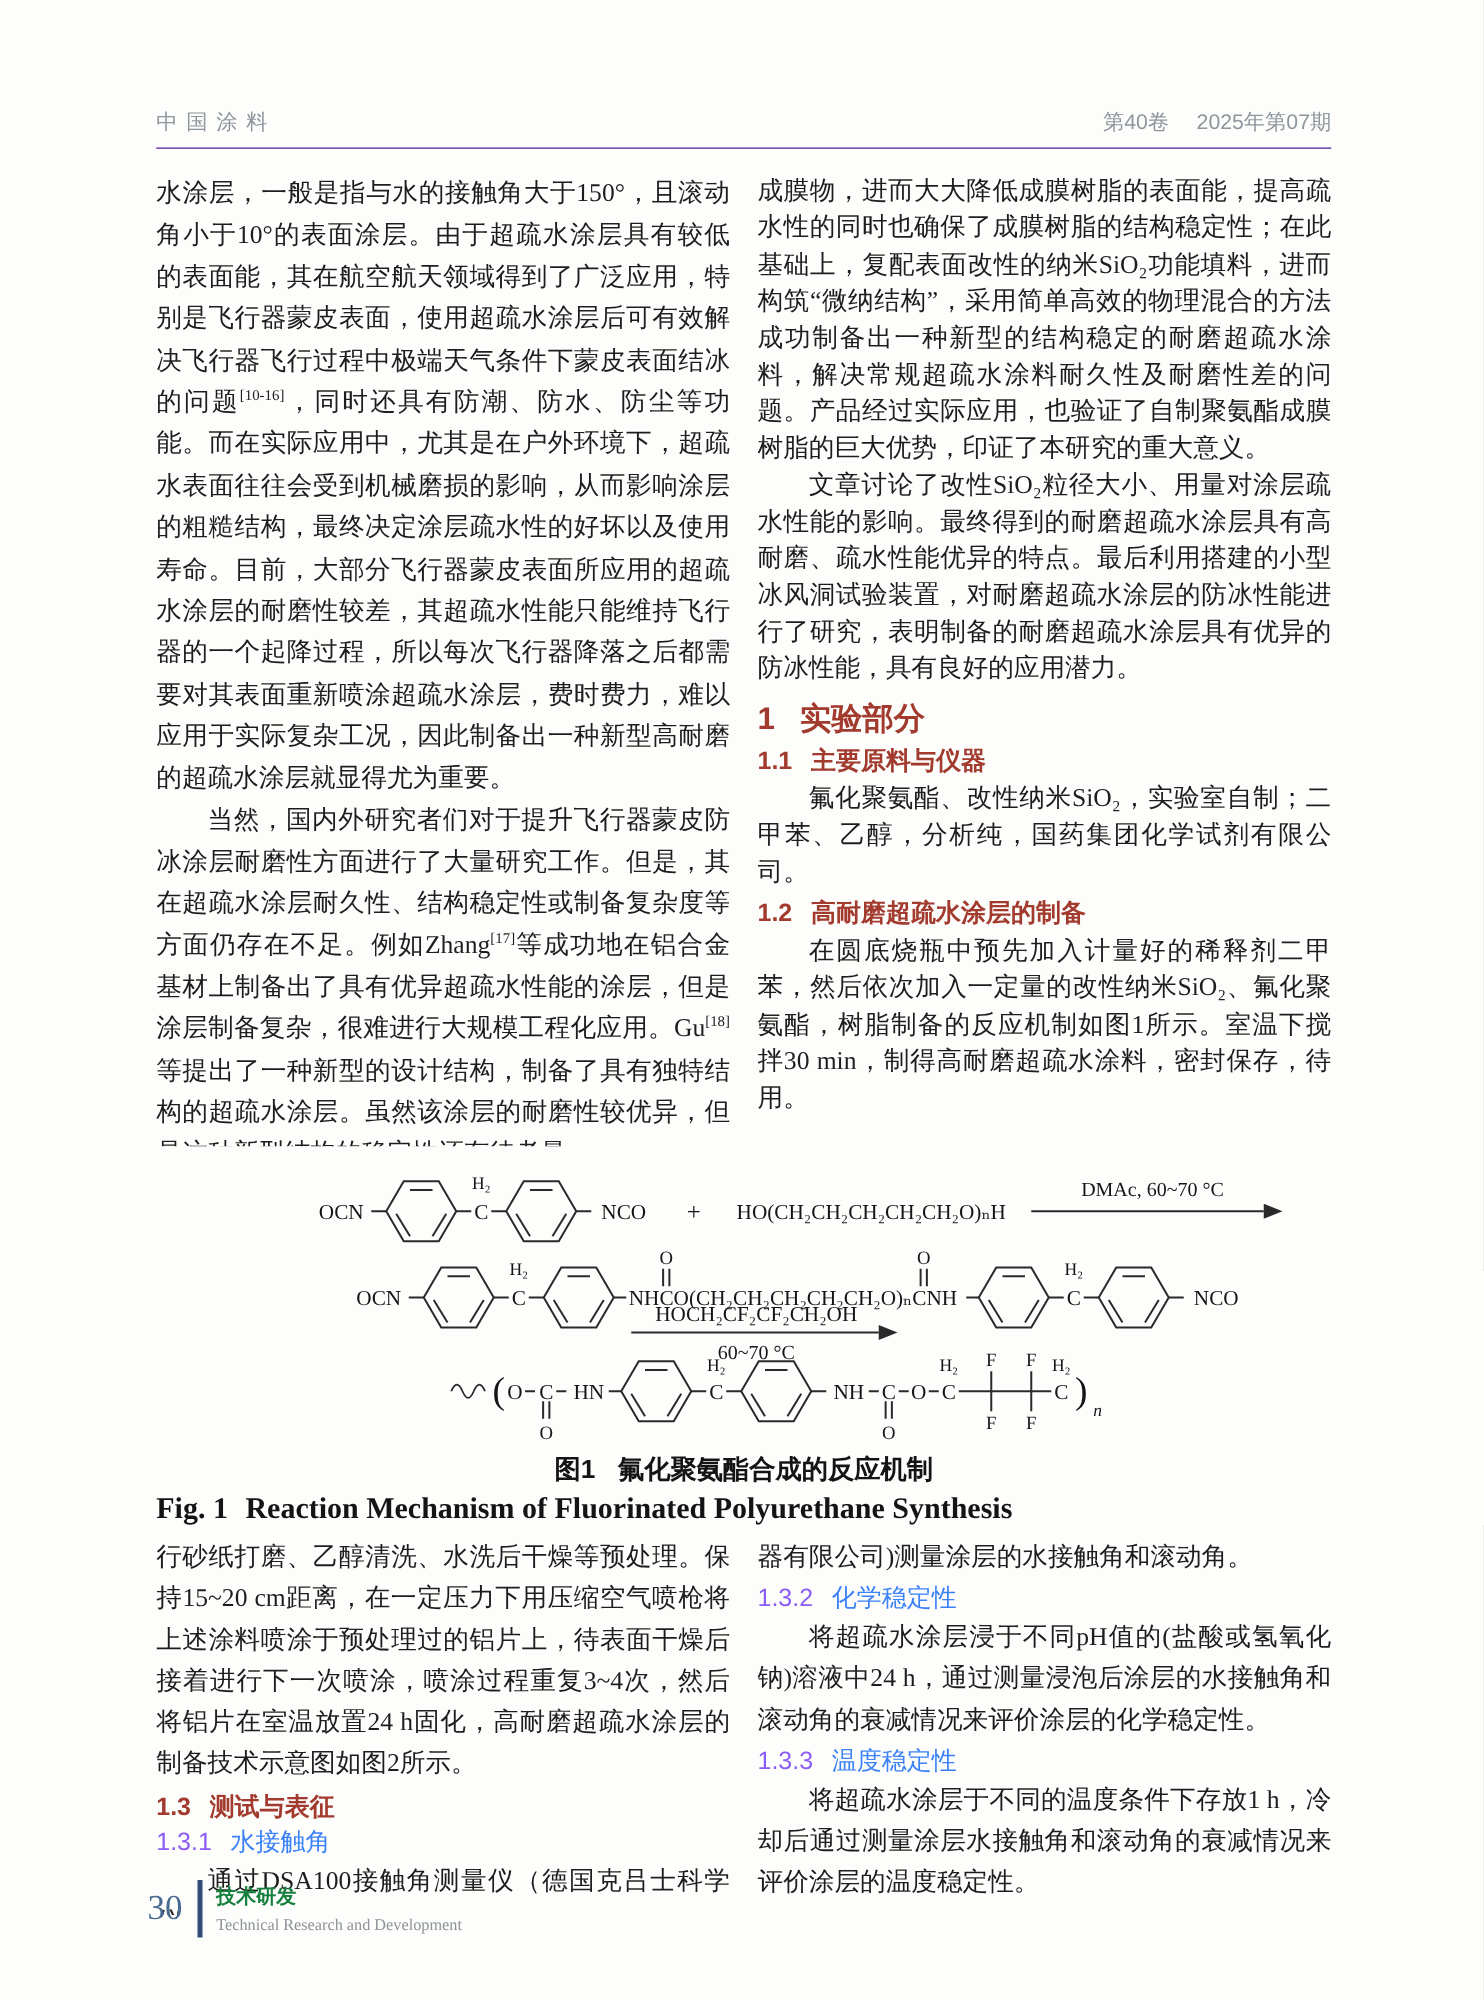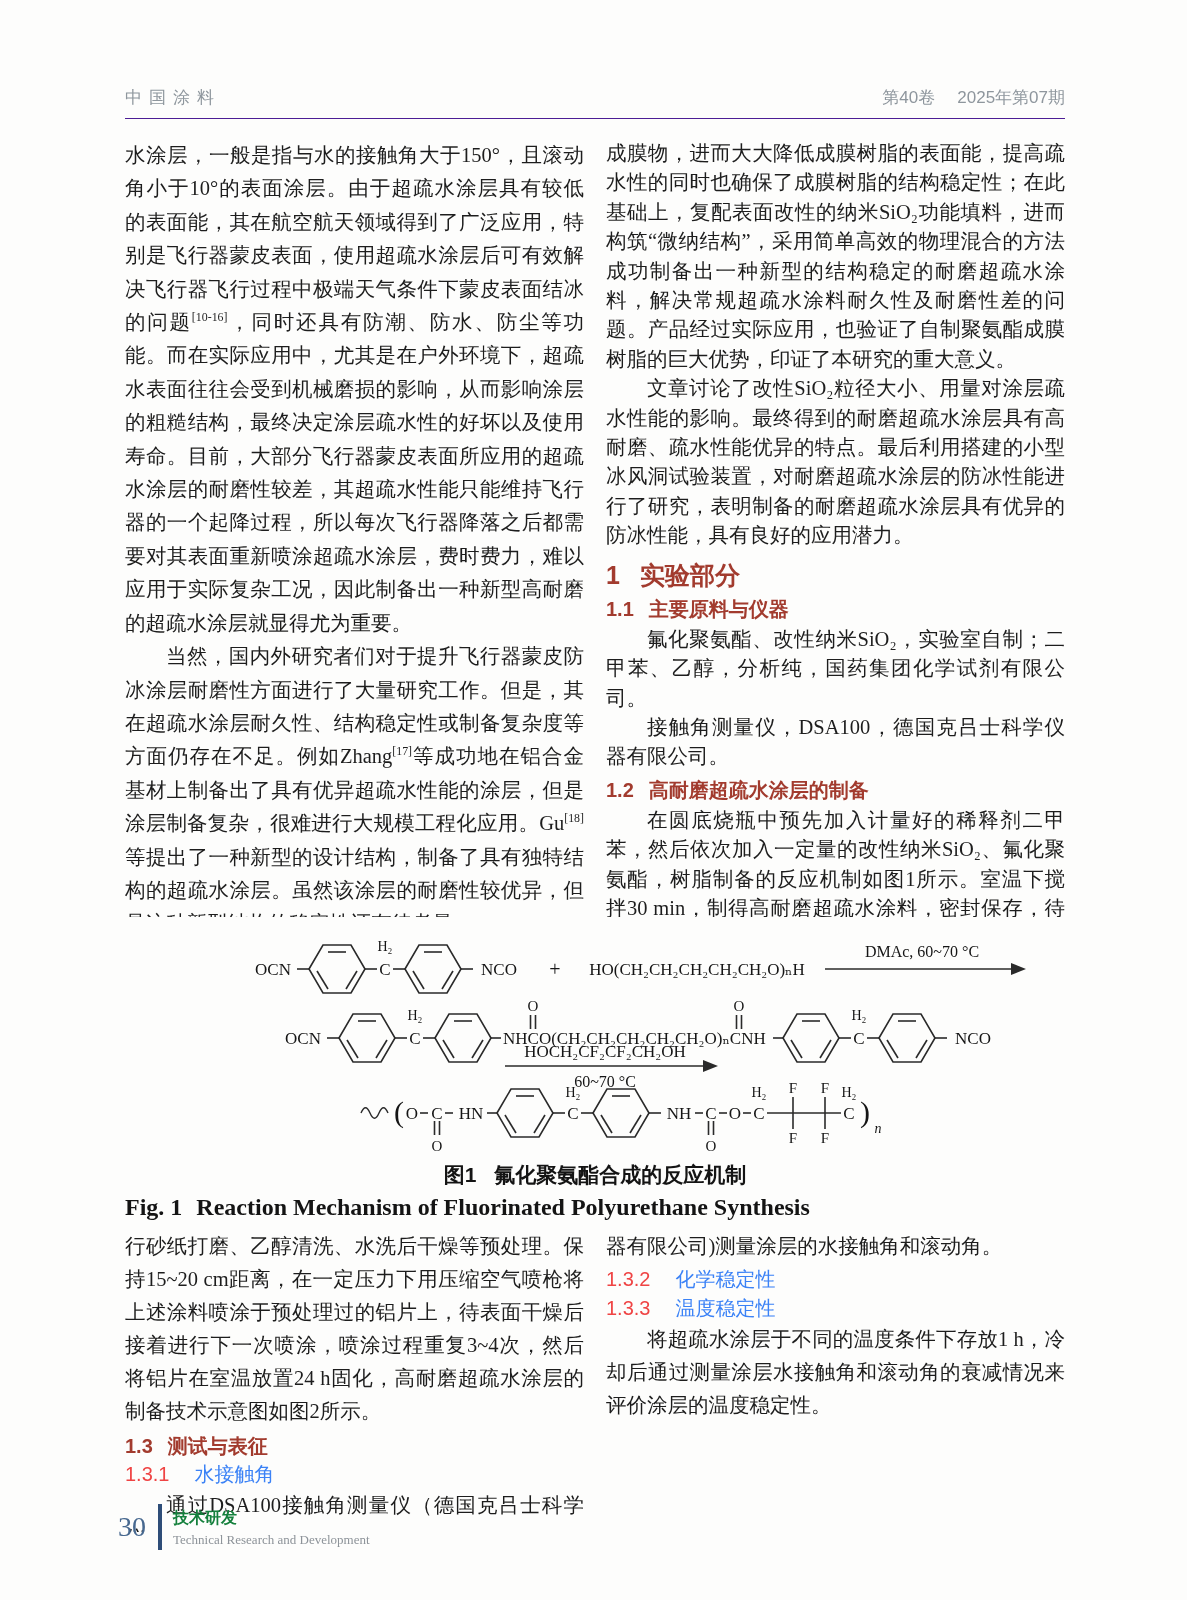--- a/index.html
+++ b/index.html
@@ -26,21 +26,21 @@
   .sup{vertical-align:super;font-size:0.58em;line-height:0;}
 
   
   .h1{color:#a23b2e;font-family:"Liberation Sans","DejaVu Sans",sans-serif;font-weight:bold;
       font-size:25px;line-height:29px;margin:10px 0 7px;text-align:left;}
   .h1 .num{margin-right:20px;}
   .h2{color:#a23b2e;font-family:"Liberation Sans","DejaVu Sans",sans-serif;font-weight:bold;
       font-size:20px;line-height:24px;margin:6px 0 4px;text-align:left;}
   .h2 .num{margin-right:15px;}
   .h3{font-size:20px;line-height:25px;margin:4px 0 2px;text-align:left;}
-  .h3 .num{color:#ef4444;font-family:"Liberation Sans","DejaVu Sans",sans-serif;margin-right:25px;}
+  .h3 .num{color:#8b5cf6;font-family:"Liberation Sans","DejaVu Sans",sans-serif;margin-right:15px;}
   .h3 .ht{color:#3b82f6;}
 
   
   .figure{margin-top:6px;}
   .figure svg{display:block;}
   .scheme-text{font-family:"Liberation Serif","DejaVu Serif","DejaVu Sans",serif;fill:#151515;}
   .cap-zh{text-align:center;font-family:"Liberation Sans","DejaVu Sans",sans-serif;
           font-weight:bold;font-size:21px;color:#141414;margin-top:2px;}
   .cap-zh .cl{margin-right:18px;}
   .cap-en{text-align:left;font-weight:bold;font-size:24px;color:#141414;margin-top:5px;}
@@ -77,21 +77,20 @@
       <div class="col col-tr">
         <p><span>成膜物，进而大大降低成膜树脂的表面能，提高疏水性的同时也确保了成膜树脂的结构稳定性；在此基础上，复配表面改性的纳米SiO₂功能填料，进而构筑“微纳结构”，采用简单高效的物理混合的方法成功制备出一种新型的结构稳定的耐磨超疏水涂料，解决常规超疏水涂料耐久性及耐磨性差的问题。产品经过实际应用，也验证了自制聚氨酯成膜树脂的巨大优势，印证了本研究的重大意义。</span></p>
         <p class="ind"><span>文章讨论了改性SiO₂粒径大小、用量对涂层疏水性能的影响。最终得到的耐磨超疏水涂层具有高耐磨、疏水性能优异的特点。最后利用搭建的小型冰风洞试验装置，对耐磨超疏水涂层的防冰性能进行了研究，表明制备的耐磨超疏水涂层具有优异的防冰性能，具有良好的应用潜力。</span></p>
         <div class="h1">
           <span class="num">1</span><span class="ht">实验部分</span>
         </div>
         <div class="h2">
           <span class="num">1.1</span><span class="ht">主要原料与仪器</span>
         </div>
         <p class="ind"><span>氟化聚氨酯、改性纳米SiO₂，实验室自制；二甲苯、乙醇，分析纯，国药集团化学试剂有限公司。</span></p>
-        <p class="ind"><span>接触角测量仪，DSA100，德国克吕士科学仪器有限公司。</span></p>
         <div class="h2">
           <span class="num">1.2</span><span class="ht">高耐磨超疏水涂层的制备</span>
         </div>
         <p class="ind"><span>在圆底烧瓶中预先加入计量好的稀释剂二甲苯，然后依次加入一定量的改性纳米SiO₂、氟化聚氨酯，树脂制备的反应机制如图1所示。室温下搅拌30 min，制得高耐磨超疏水涂料，密封保存，待用。</span></p>
 
       </div>
     </div>
 
     <div class="figure">
       <svg width="938" height="236" viewBox="0 0 938 236">
@@ -216,20 +215,21 @@
         <div class="h3">
           <span class="num">1.3.1</span><span class="ht">水接触角</span>
         </div>
         <p class="ind"><span>通过DSA100接触角测量仪（德国克吕士科学仪</span></p>
       </div>
       <div class="col col-b">
         <p><span>器有限公司)测量涂层的水接触角和滚动角。</span></p>
         <div class="h3">
           <span class="num">1.3.2</span><span class="ht">化学稳定性</span>
         </div>
+        <p class="ind"><span>将超疏水涂层浸于不同pH值的(盐酸或氢氧化钠)溶液中24 h，通过测量浸泡后涂层的水接触角和滚动角的衰减情况来评价涂层的化学稳定性。</span></p>
         <div class="h3">
           <span class="num">1.3.3</span><span class="ht">温度稳定性</span>
         </div>
         <p class="ind"><span>将超疏水涂层于不同的温度条件下存放1 h，冷却后通过测量涂层水接触角和滚动角的衰减情况来评价涂层的温度稳定性。</span></p>
       </div>
     </div>
   </div>
 
   <div class="pg-footer">
     <span class="pnum">30</span>

